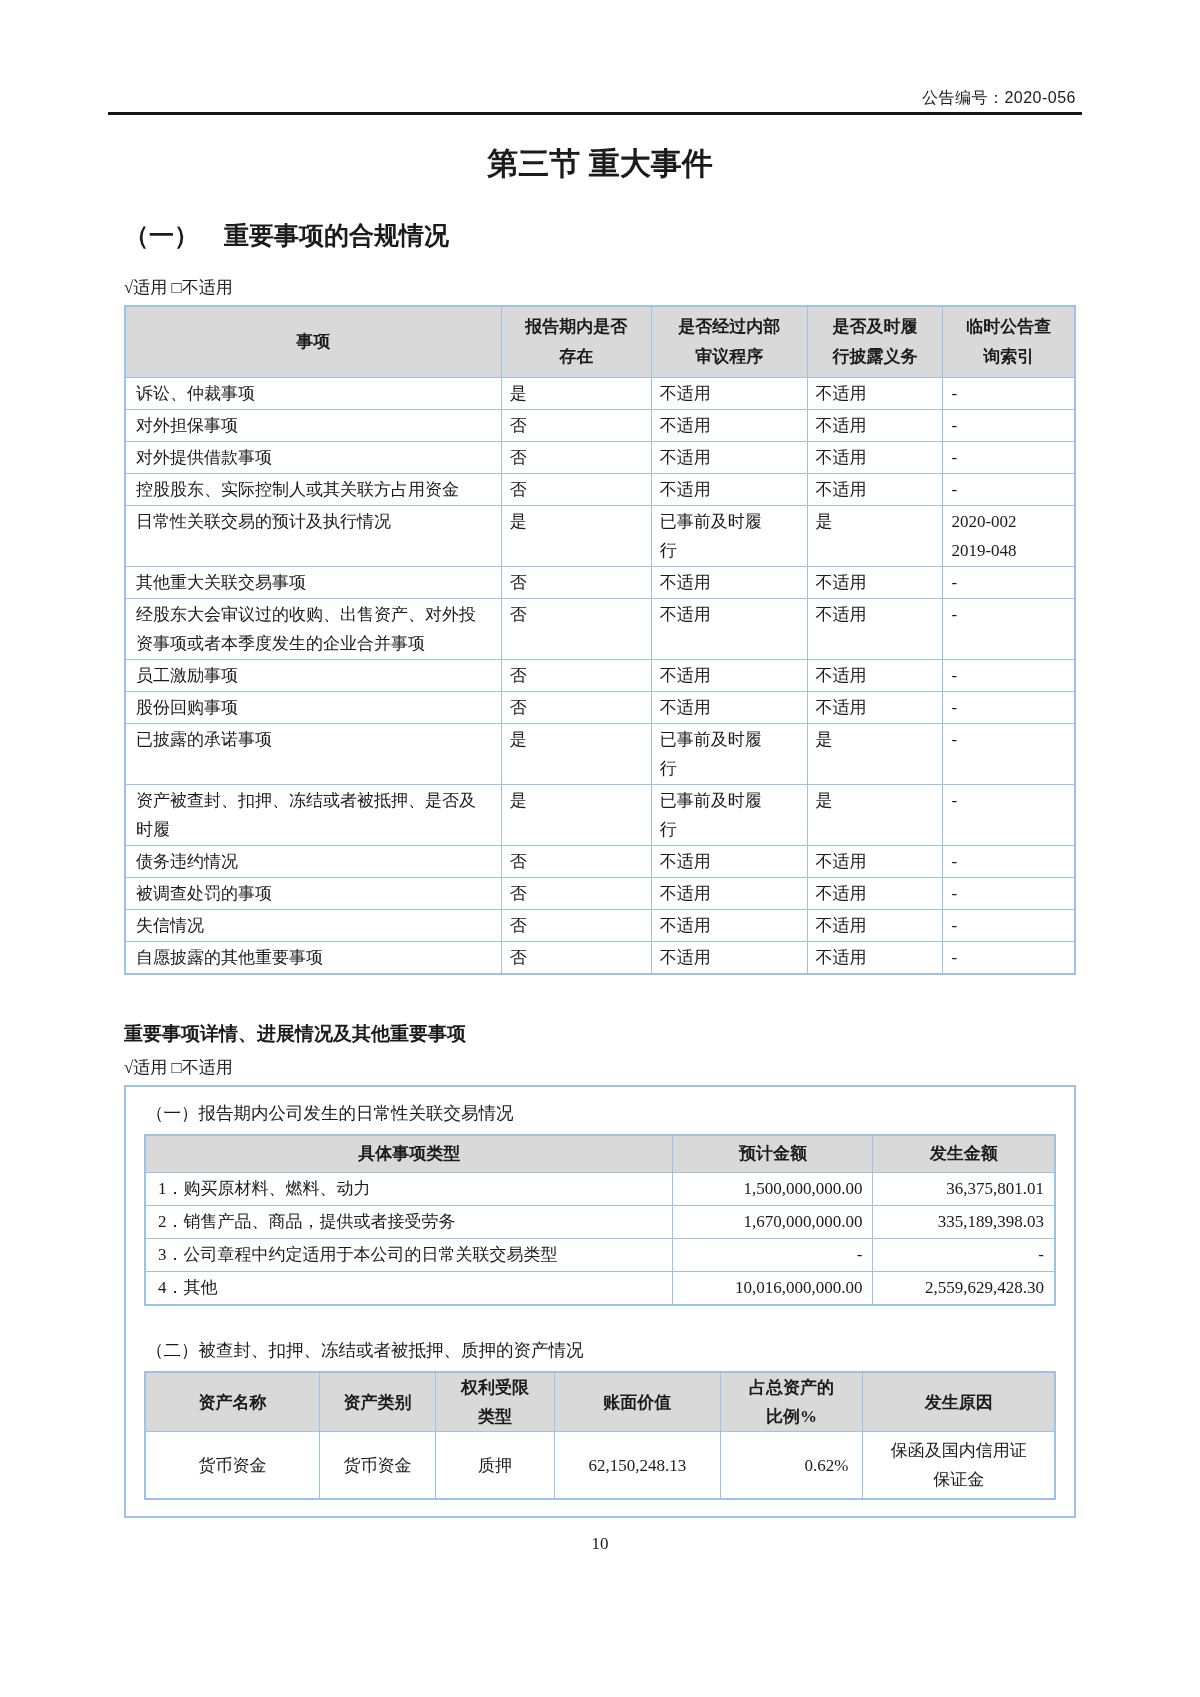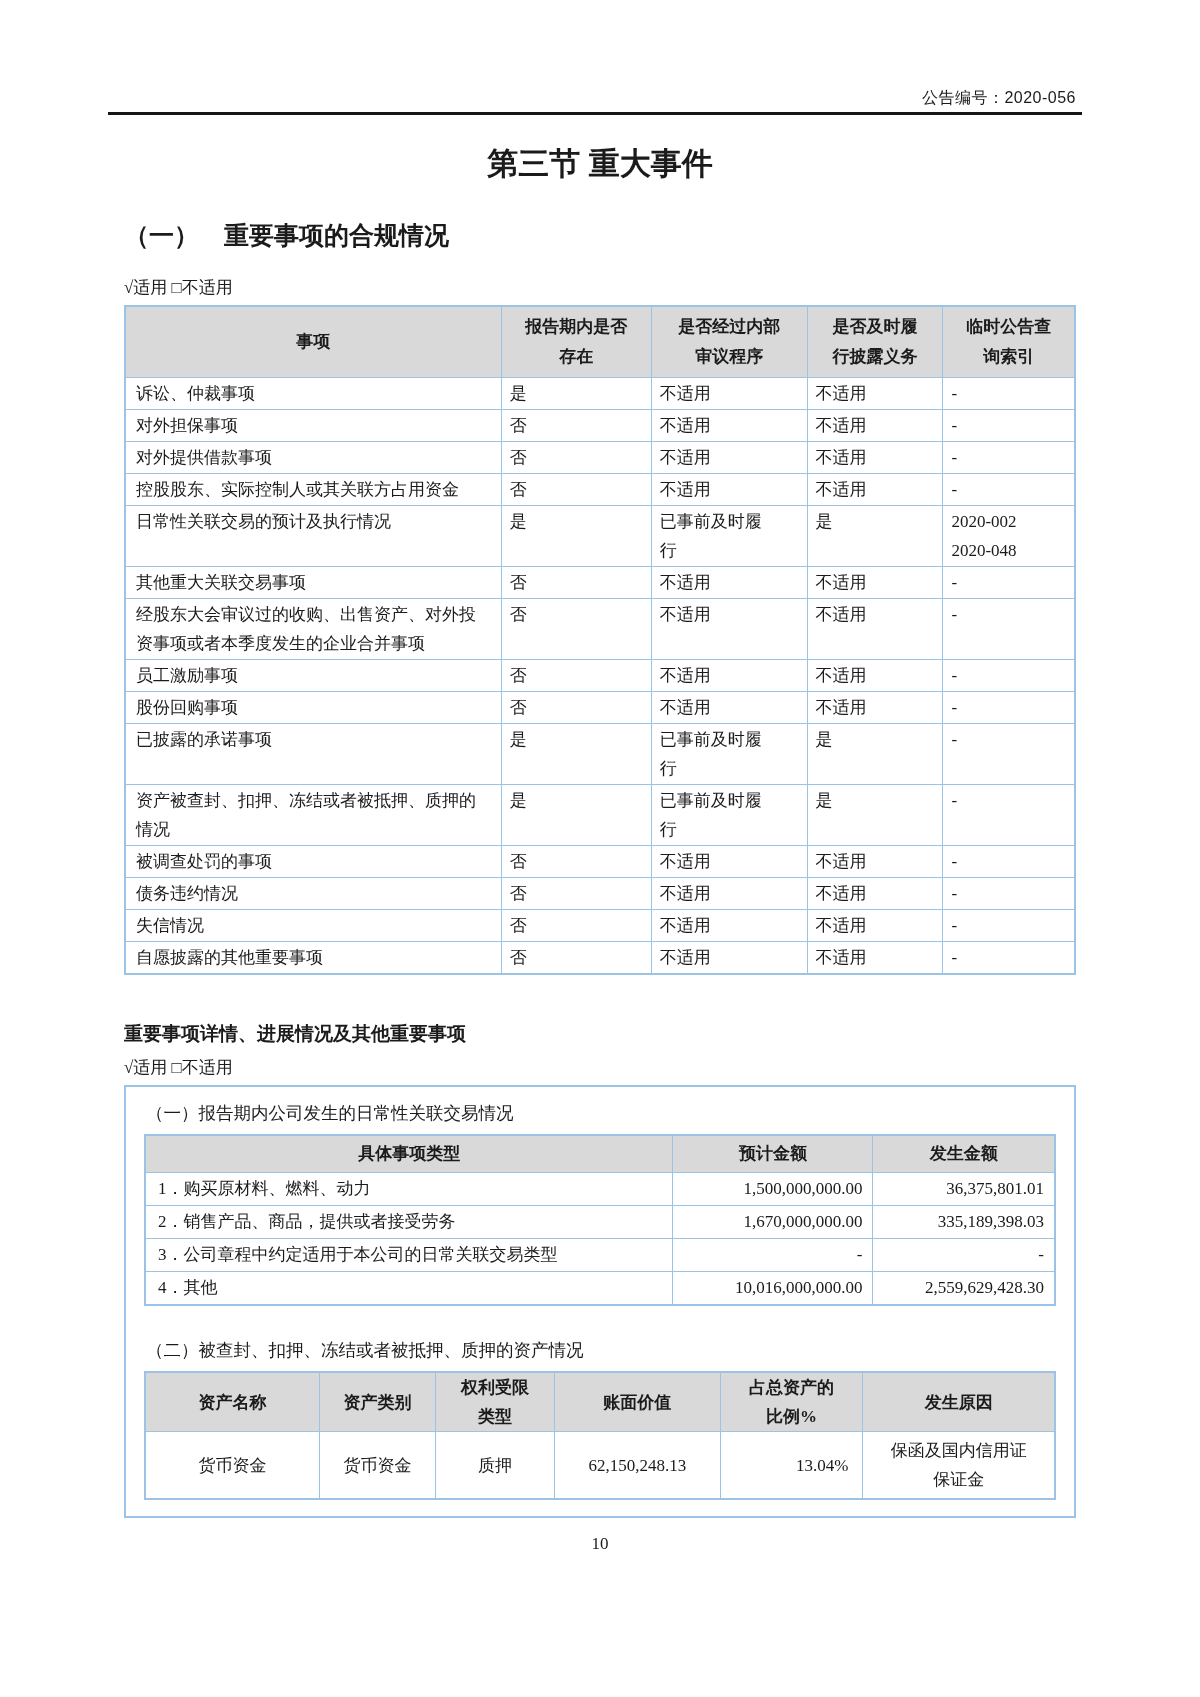--- a/index.html
+++ b/index.html
@@ -179,21 +179,21 @@
           <td>-</td>
         </tr>
 
         <tr>
           <td class="c0">日常性关联交易的预计及执行情况</td>
           <td>是</td>
           <td>已事前及时履
 行</td>
           <td>是</td>
           <td>2020-002
-2020-048</td>
+2019-048</td>
         </tr>
 
         <tr>
           <td class="c0">其他重大关联交易事项</td>
           <td>否</td>
           <td>不适用</td>
           <td>不适用</td>
           <td>-</td>
         </tr>
 
@@ -224,38 +224,38 @@
         <tr>
           <td class="c0">已披露的承诺事项</td>
           <td>是</td>
           <td>已事前及时履
 行</td>
           <td>是</td>
           <td>-</td>
         </tr>
 
         <tr>
-          <td class="c0">资产被查封、扣押、冻结或者被抵押、质押的情况</td>
+          <td class="c0">资产被查封、扣押、冻结或者被抵押、是否及时履</td>
           <td>是</td>
           <td>已事前及时履
 行</td>
           <td>是</td>
           <td>-</td>
         </tr>
 
         <tr>
+          <td class="c0">债务违约情况</td>
+          <td>否</td>
+          <td>不适用</td>
+          <td>不适用</td>
+          <td>-</td>
+        </tr>
+
+        <tr>
           <td class="c0">被调查处罚的事项</td>
-          <td>否</td>
-          <td>不适用</td>
-          <td>不适用</td>
-          <td>-</td>
-        </tr>
-
-        <tr>
-          <td class="c0">债务违约情况</td>
           <td>否</td>
           <td>不适用</td>
           <td>不适用</td>
           <td>-</td>
         </tr>
 
         <tr>
           <td class="c0">失信情况</td>
           <td>否</td>
           <td>不适用</td>
@@ -342,21 +342,21 @@
           <th>发生原因</th>
         </tr>
       </thead>
       <tbody>
 
           <tr>
             <td>货币资金</td>
             <td>货币资金</td>
             <td>质押</td>
             <td>62,150,248.13</td>
-            <td class="num-right">13.04%</td>
+            <td class="num-right">0.62%</td>
             <td>保函及国内信用证
 保证金</td>
           </tr>
         </tbody>
     </table>
 
   </div>
 
   <div class="page-number">10</div>
 

